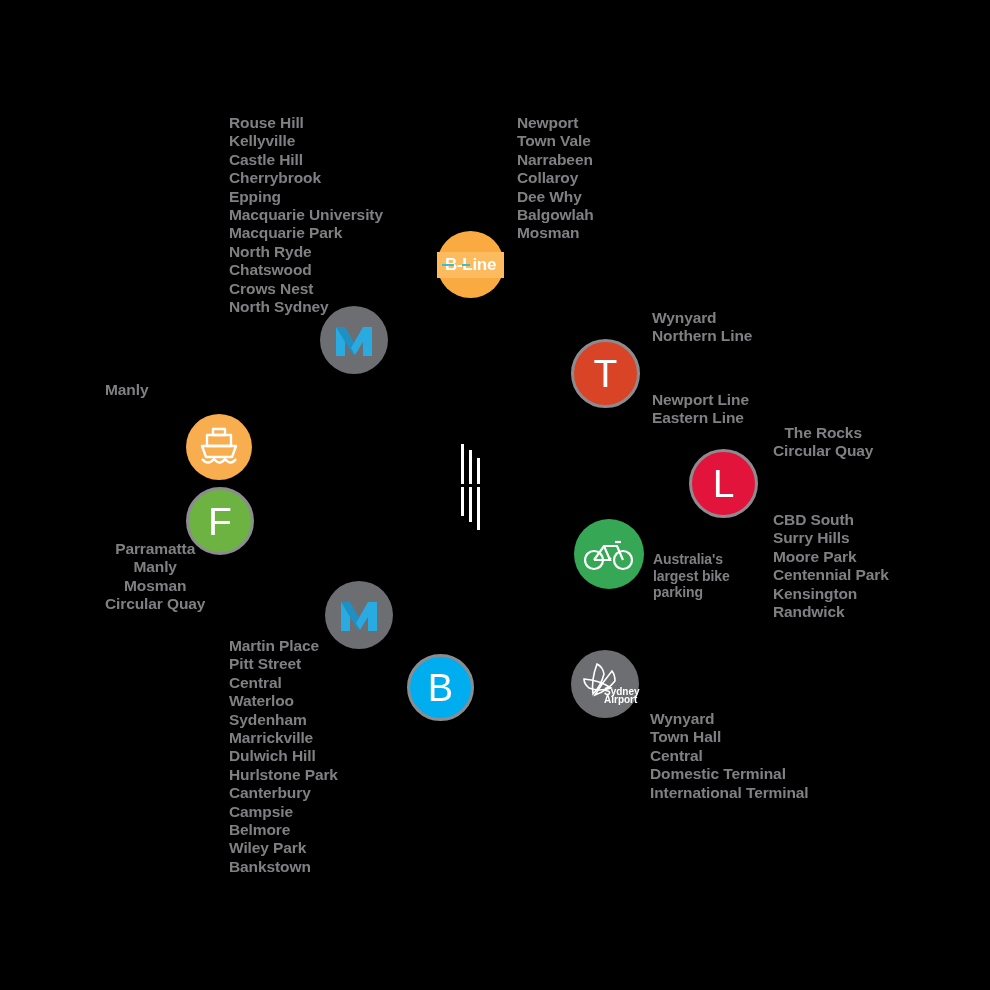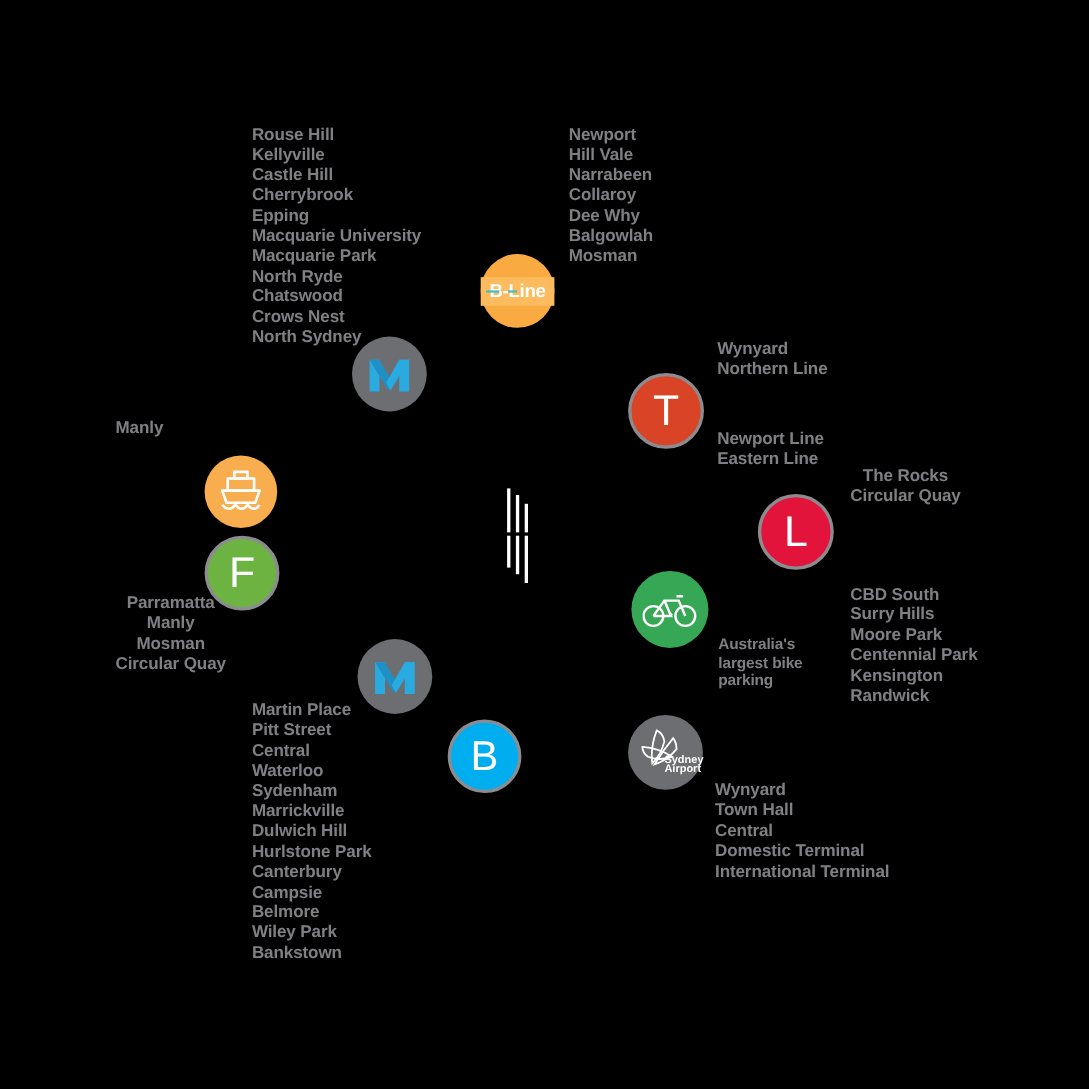--- a/index.html
+++ b/index.html
@@ -155,21 +155,21 @@
 Cherrybrook
 Epping
 Macquarie University
 Macquarie Park
 North Ryde
 Chatswood
 Crows Nest
 North Sydney</div>
 
   <div class="txt" style="left:517px; top:114px;">Newport
-Hill Vale
+Town Vale
 Narrabeen
 Collaroy
 Dee Why
 Balgowlah
 Mosman</div>
 
   <div class="txt" style="left:105px; top:381px;">Manly</div>
 
   <div class="txt" style="left:105px; top:540px;text-align:center;">Parramatta
 Manly
@@ -178,28 +178,28 @@
 
   <div class="txt" style="left:652px; top:309px;">Wynyard
 Northern Line</div>
 
   <div class="txt" style="left:652px; top:391px;">Newport Line
 Eastern Line</div>
 
   <div class="txt" style="left:773px; top:424px;text-align:center;">The Rocks
 Circular Quay</div>
 
-  <div class="txt" style="left:773px; top:532px;">CBD South
+  <div class="txt" style="left:773px; top:511px;">CBD South
 Surry Hills
 Moore Park
 Centennial Park
 Kensington
 Randwick</div>
 
-  <div class="txt" style="left:653px; top:577px; font-size:14px; line-height:16.5px;">Australia's
+  <div class="txt" style="left:653px; top:551px; font-size:14px; line-height:16.5px;">Australia's
 largest bike
 parking</div>
 
   <div class="txt" style="left:229px; top:637px;">Martin Place
 Pitt Street
 Central
 Waterloo
 Sydenham
 Marrickville
 Dulwich Hill

